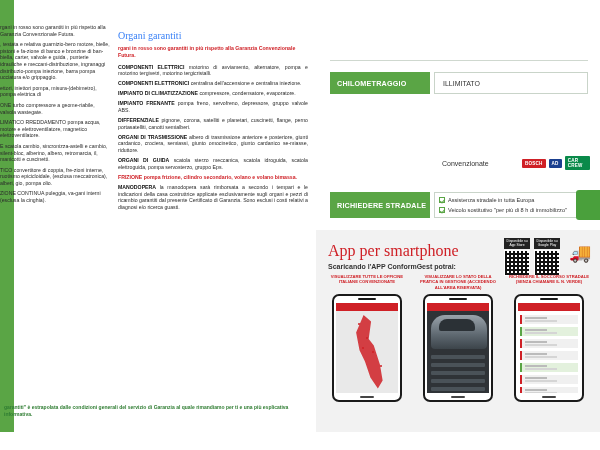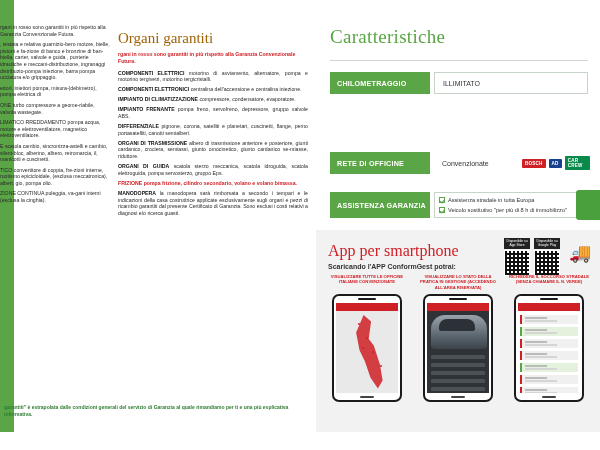--- a/index.html
+++ b/index.html
@@ -44,21 +44,21 @@
     padding-left:0px; margin-bottom:0px;
   }
   .col-left .para { margin-bottom:4px; }
 
   
   .col-mid {
     position:absolute; left:118px; top:24px; width:190px; height:400px;
     overflow:hidden;
   }
   .mid-title {
-    font-size:15px; color:#a16207; font-family:"Liberation Serif", serif;
+    font-size:10px; color:#3b82f6; font-family:"Liberation Serif", serif;
     margin:6px 0 4px 0;
   }
   .mid-intro {
     font-size:5.2px; line-height:6.8px; color:#cf2026; font-weight:bold;
     margin-bottom:5px;
   }
   .mid-item {
     font-size:5.2px; line-height:6.6px; color:#2a2a2a; margin-bottom:3.5px;
     text-align:justify;
   }
@@ -295,41 +295,39 @@
     </div>
     <div class="mid-item">
       <span class="hd">MANODOPERA</span>
       <span>la manodopera sarà rimborsata a secondo i tempari e le indicazioni della casa costruttrice applicate esclusivamente sugli organi e pezzi di ricambio garantiti dal presente Certificato di Garanzia. Sono esclusi i costi relativi a diagnosi e/o ricerca guasti.</span>
     </div>
   </div>
 
   <div class="foot-note">garantiti" è estrapolata dalle condizioni generali del servizio di Garanzia al quale rimandiamo per ti e una più esplicativa informativa.</div>
 
   <div class="col-right">
-    <div class="right-title">Caratteristiche</div>
     <div class="rule"></div>
 
     <div class="feat f1">
       <div class="tag">CHILOMETRAGGIO</div>
       <div class="val">ILLIMITATO</div>
     </div>
 
 
     <div class="feat f3">
-      <div class="tag">RETE DI OFFICINE</div>
       <div class="valplain">Convenzionate</div>
     </div>
     <div class="logos">
       <span class="logo-pill">BOSCH</span>
       <span class="logo-pill b">AD</span>
       <span class="logo-pill g">CAR CREW</span>
     </div>
 
     <div class="feat f4">
-      <div class="tag">ASSISTENZA GARANZIA</div>
+      <div class="tag">RICHIEDERE STRADALE</div>
       <div class="valbox">
         <div class="ln">
           <span class="ck"></span>
           <span>Assistenza stradale in tutta Europa</span>
         </div>
         <div class="ln">
           <span class="ck"></span>
           <span>Veicolo sostitutivo "per più di 8 h di immobilizzo"</span>
         </div>
       </div>

